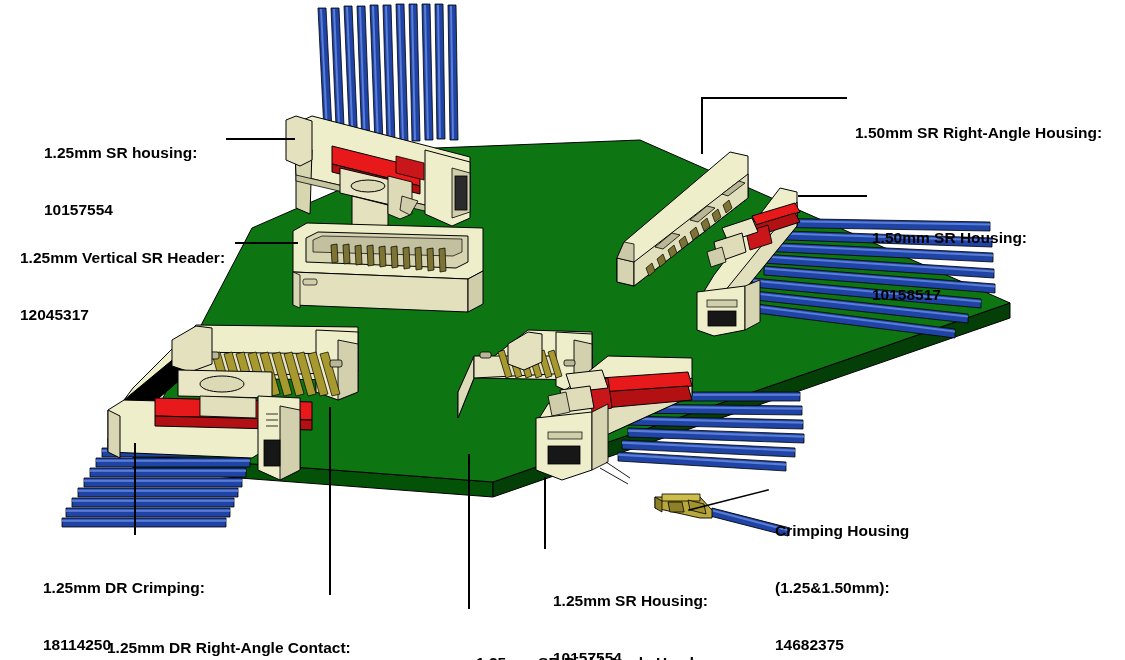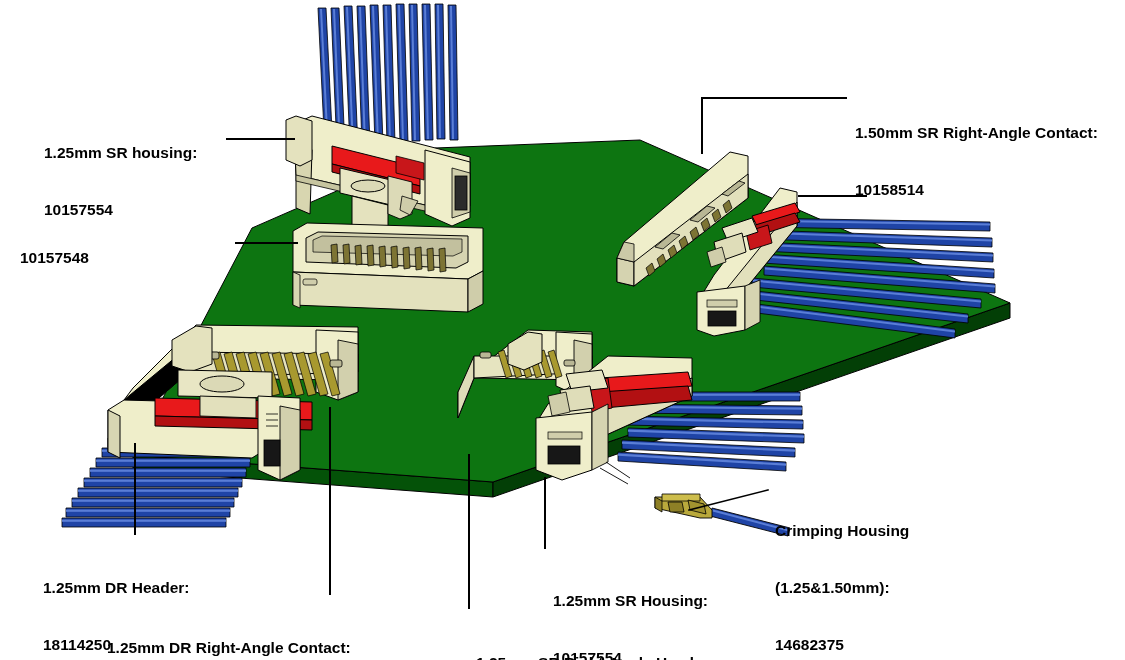--- a/index.html
+++ b/index.html
@@ -349,31 +349,35 @@
     <line x1="689" y1="510" x2="768" y2="490" stroke-width="1.6"></line>
   </g>
 </svg>
 
 <div class="lbl" style="left:44px;top:105px;">
   <span>1.25mm SR housing:</span>
   <span>10157554</span>
 </div>
 
 <div class="lbl" style="left:20px;top:210px;">
-  <span>10157548</span>
+  <span>1.25mm Vertical SR Header:</span>
+  <span>12045317</span>
 </div>
 
 <div class="lbl" style="left:855px;top:85px;">
-  <span>1.50mm SR Right-Angle Contact:</span>
-  <span>10158514</span>
-</div>
-
+  <span>1.50mm SR Right-Angle Housing:</span>
+</div>
+
+<div class="lbl" style="left:872px;top:190px;">
+  <span>1.50mm SR Housing:</span>
+  <span>10158517</span>
+</div>
 
 <div class="lbl" style="left:43px;top:540px;">
-  <span>1.25mm DR Header:</span>
+  <span>1.25mm DR Crimping:</span>
   <span>18114250</span>
 </div>
 
 <div class="lbl" style="left:107px;top:600px;">
   <span>1.25mm DR Right-Angle Contact:</span>
   
 </div>
 
 <div class="lbl" style="left:553px;top:553px;">
   <span>1.25mm SR Housing:</span>

